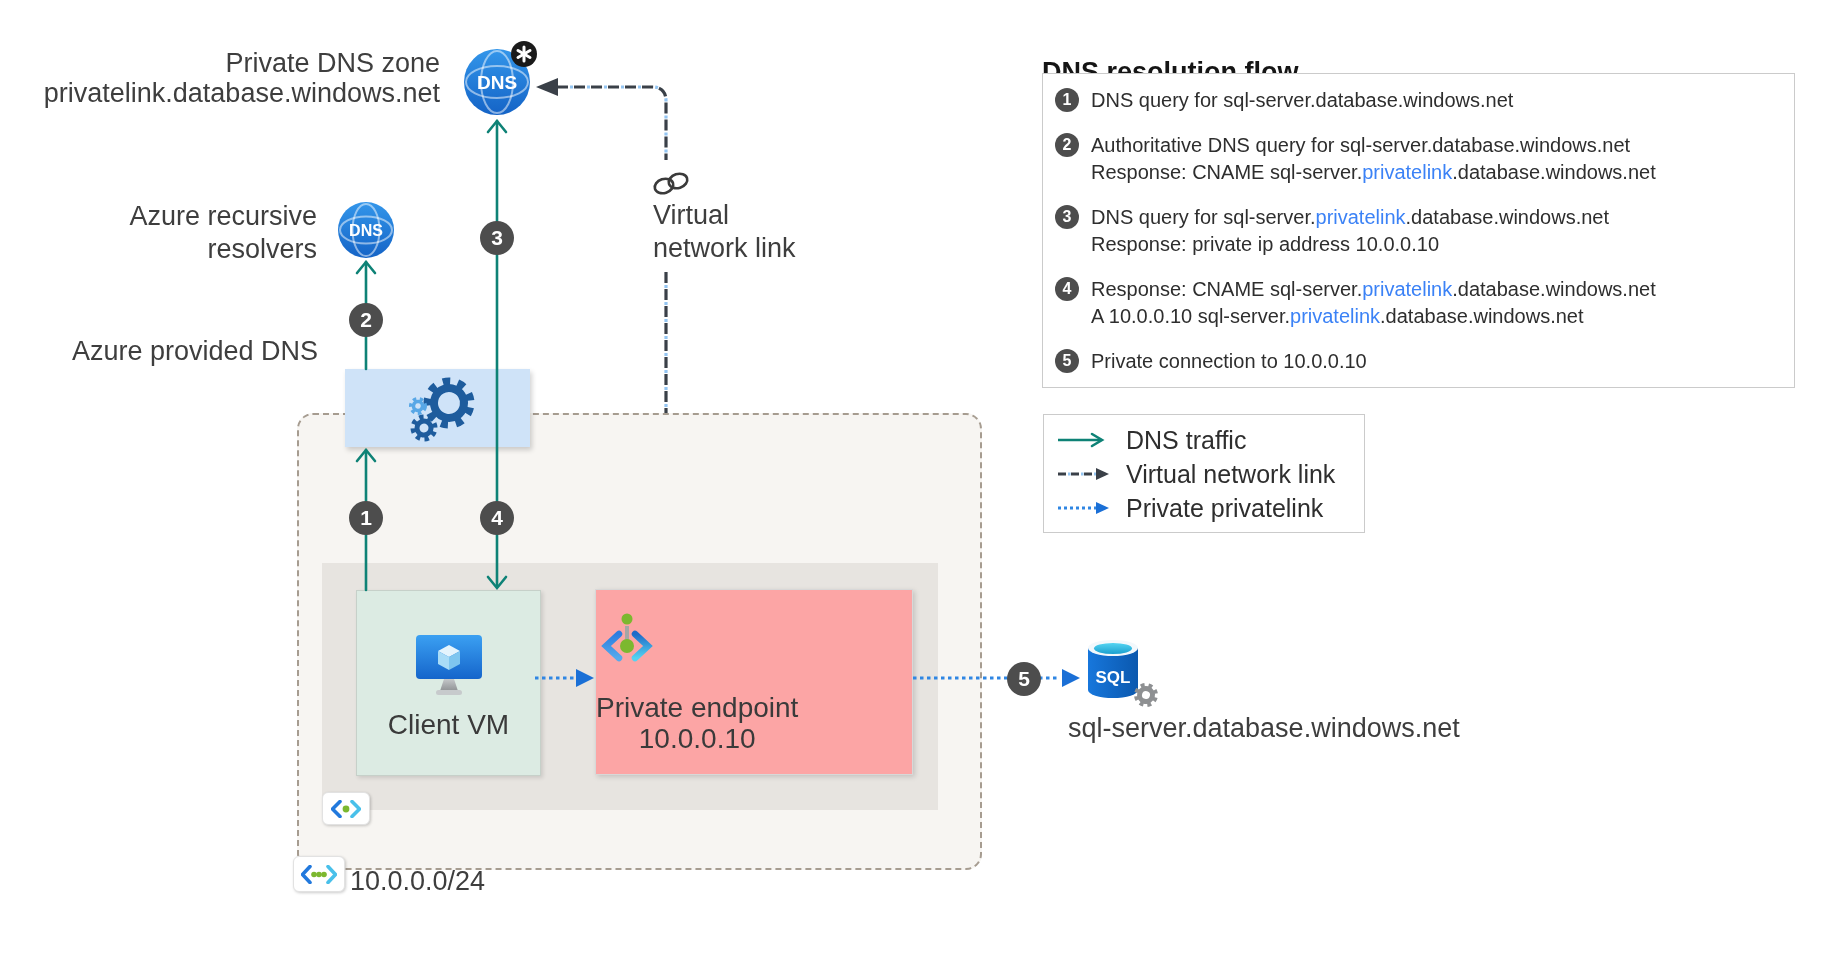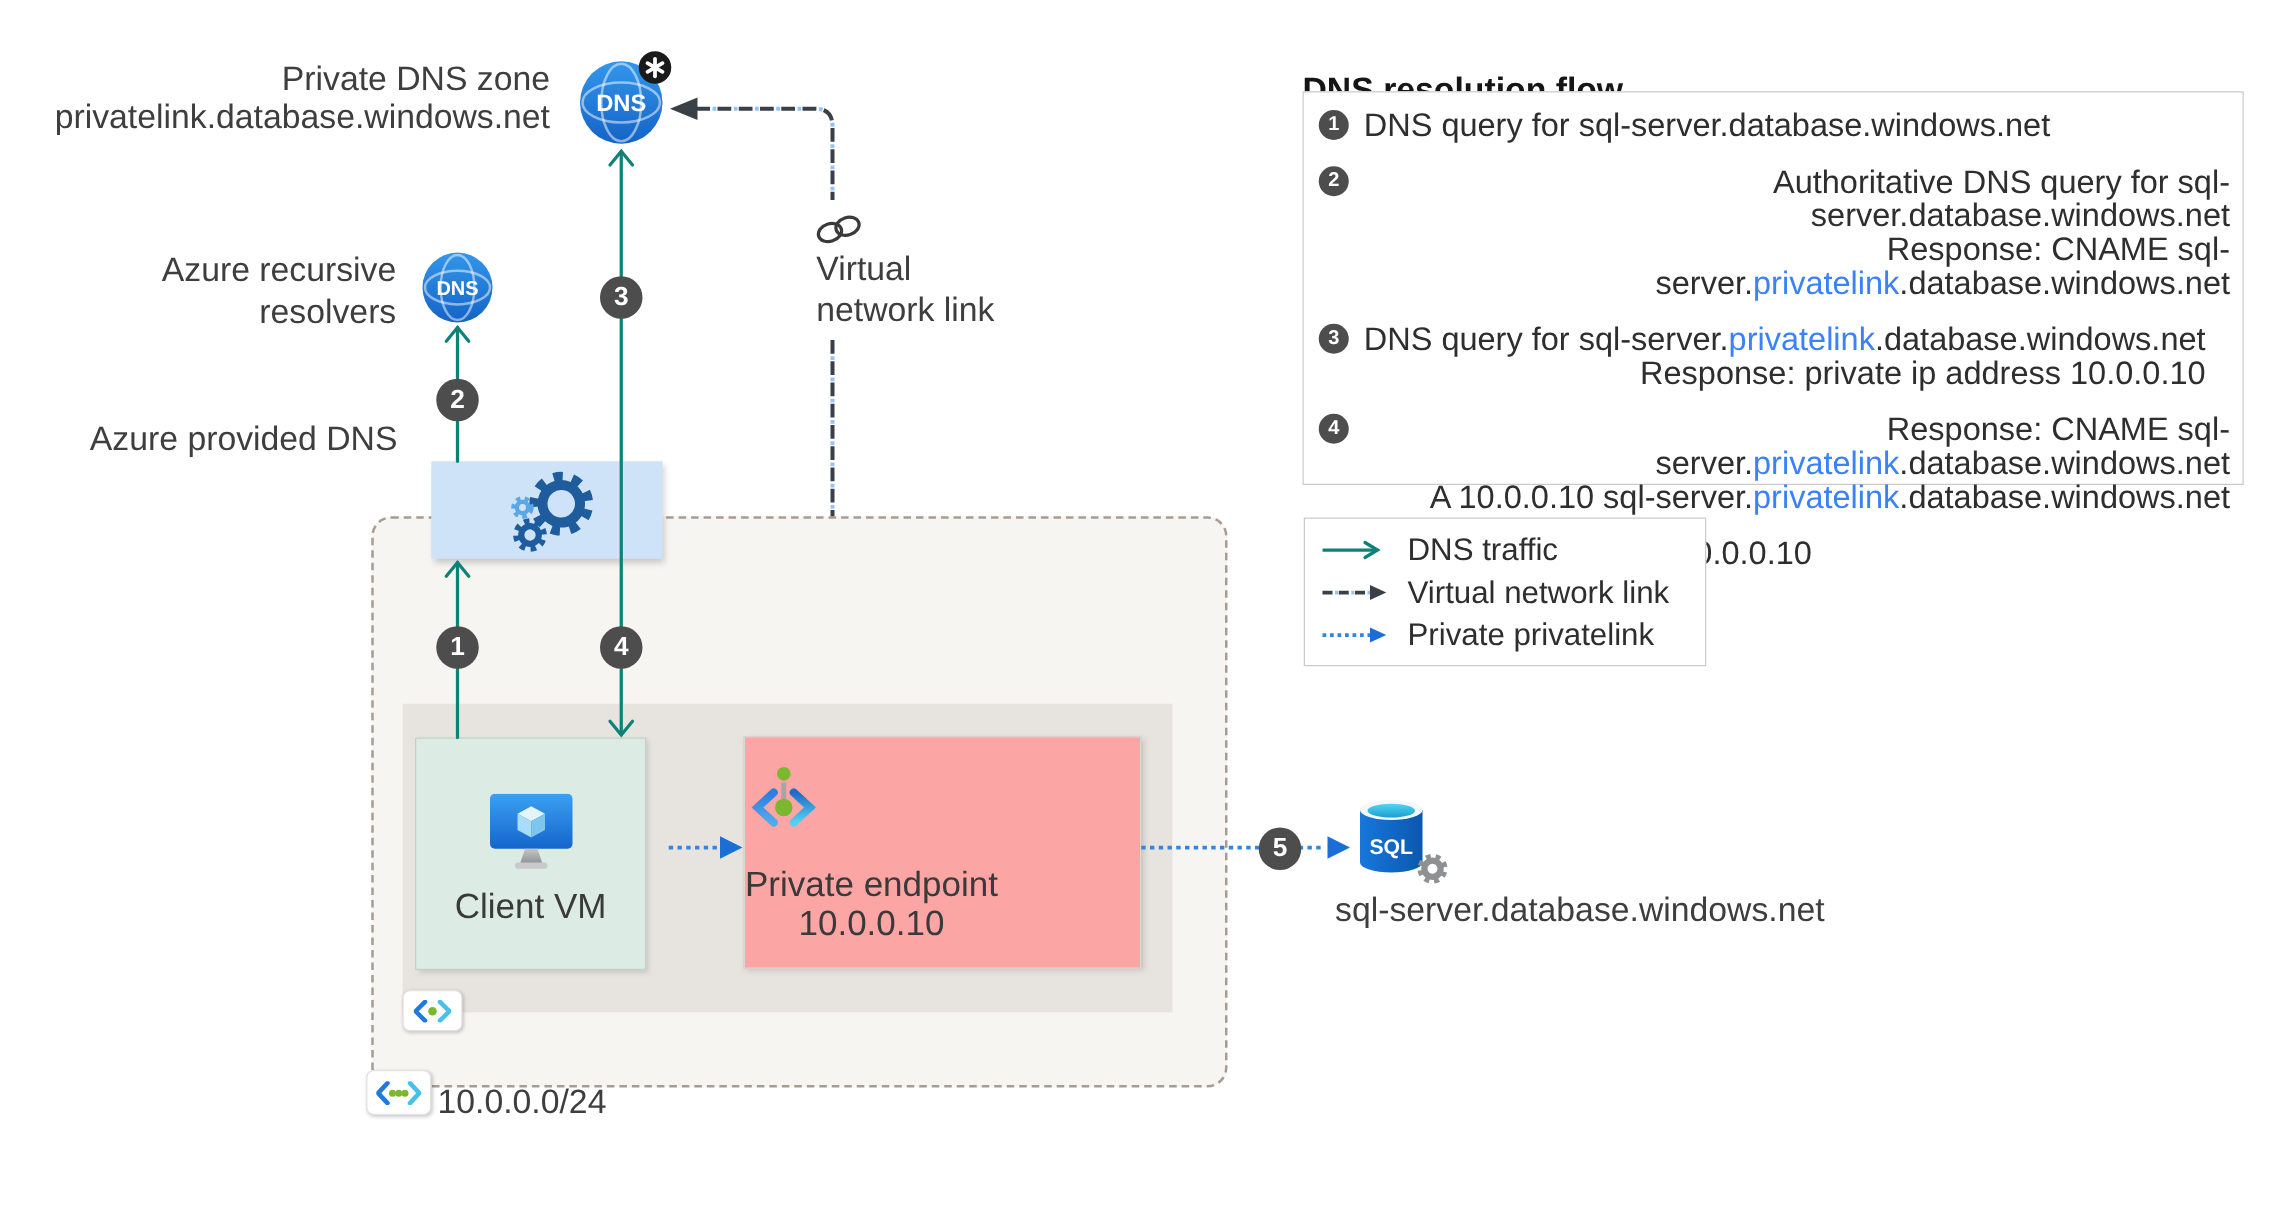--- a/index.html
+++ b/index.html
@@ -6,21 +6,21 @@
   .canvas{position:relative;width:1832px;height:977px;background:#ffffff;overflow:hidden;
           font-family:"Liberation Sans",sans-serif;color:#3e3e3e;}
   .abs{position:absolute;}
   .lbl{font-size:27px;line-height:33px;color:#3e3e3e;white-space:nowrap;}
   .right{text-align:right;}
   
   .vnet{left:297px;top:413px;width:685px;height:457px;border:2px dashed #a69c90;border-radius:16px;
         background:#f7f5f2;z-index:1;box-sizing:border-box;}
   .subnet{left:322px;top:563px;width:616px;height:247px;background:#e7e4e0;z-index:2;}
   
-  .vmbox{left:332px;top:590px;width:185px;height:186px;background:#dcebe3;border:1px solid #c6d0c9;
+  .vmbox{left:356px;top:590px;width:185px;height:186px;background:#dcebe3;border:1px solid #c6d0c9;
          box-shadow:2px 2px 4px rgba(0,0,0,.12);z-index:3;display:flex;flex-direction:column;
          align-items:center;box-sizing:border-box;padding-top:44px;}
   .pebox{left:595px;top:589px;width:318px;height:186px;background:#fca5a5;border:1px solid #d8d8d8;
          box-shadow:2px 2px 5px rgba(0,0,0,.15);z-index:3;display:flex;flex-direction:column;
          align-items:flex-start;box-sizing:border-box;padding-top:22px;}
   .bluebox{left:345px;top:369px;width:185px;height:78px;background:#cfe3f8;
            box-shadow:2px 3px 5px rgba(0,0,0,.18);z-index:4;}
   .boxlabel{font-size:28px;line-height:31px;color:#3a3a3a;text-align:center;margin-top:12px;}
   .pelabel{font-size:28px;line-height:31px;color:#3a3a3a;text-align:center;margin-top:14px;}
   
@@ -29,21 +29,21 @@
   
   .badge{width:34px;height:34px;border-radius:50%;background:#4d4d4d;color:#fff;font-size:21px;
          font-weight:bold;display:flex;align-items:center;justify-content:center;z-index:6;}
   
   .paneltitle{left:1042px;top:28px;font-size:27px;font-weight:bold;color:#151515;line-height:30px;margin-top:29px;}
   .panelbox{left:1042px;top:73px;width:753px;height:315px;border:1px solid #cbcbcb;background:#fff;
             box-sizing:border-box;padding:13px 10px 0 12px;z-index:3;}
   .step{display:flex;gap:12px;margin-bottom:18px;}
   .pnum{flex:0 0 auto;width:24px;height:24px;border-radius:50%;background:#4d4d4d;color:#fff;
         font-size:16px;font-weight:bold;display:flex;align-items:center;justify-content:center;margin-top:1px;}
-  .plines{font-size:26px;line-height:27px;color:#2e2e2e;text-align:right;}
+  .plines{font-size:20px;line-height:27px;color:#2e2e2e;}
   .red{color:#3b82f6;}
   
   .legendbox{left:1043px;top:414px;width:322px;height:119px;border:1px solid #cbcbcb;background:#fff;
              box-sizing:border-box;padding:8px 12px;z-index:3;}
   .legrow{display:flex;align-items:center;height:34px;gap:12px;}
   .leglabel{font-size:25px;color:#2e2e2e;white-space:nowrap;}
   svg{display:block;}
   .conn{left:0;top:0;z-index:5;pointer-events:none;}
 </style>
 </head>

